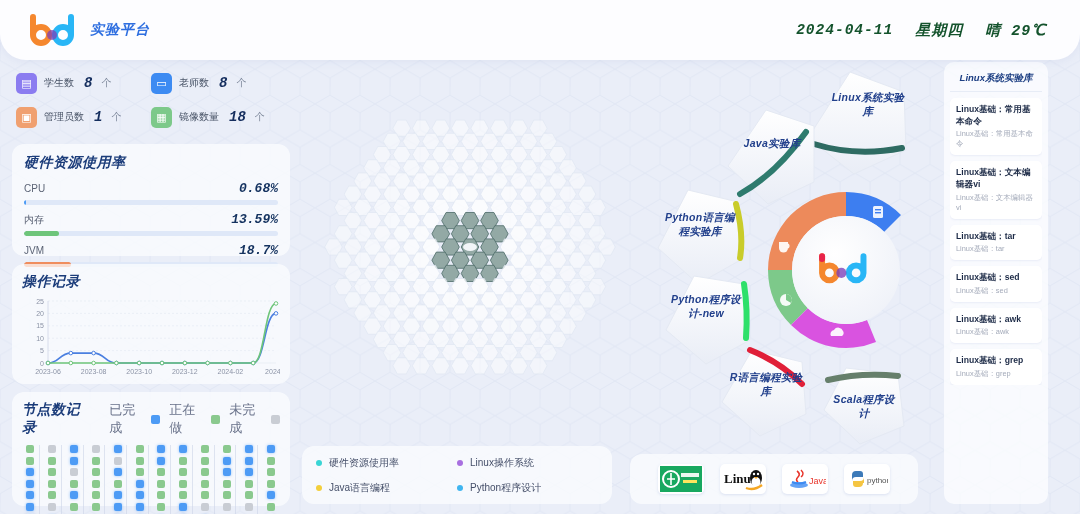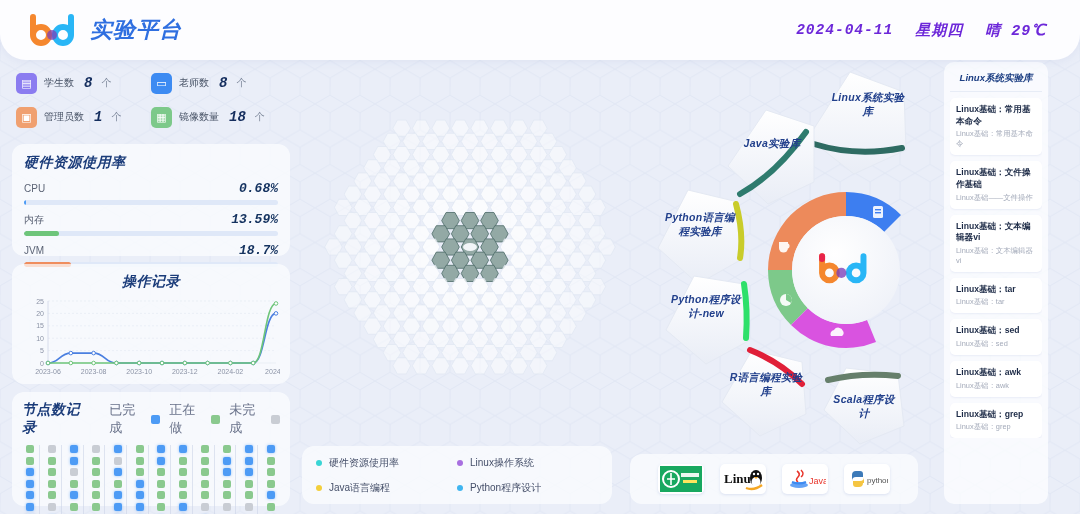--- a/index.html
+++ b/index.html
@@ -32,26 +32,26 @@
     border-bottom-left-radius: 26px;
     border-bottom-right-radius: 26px;
     display: flex; align-items: center; justify-content: space-between;
     padding: 0 34px 0 26px;
     z-index: 6;
     box-shadow: 0 2px 10px rgba(120,140,200,.10);
   }
   .brand { display: flex; align-items: center; gap: 12px; }
   .logo-mark { width: 52px; height: 34px; display: block; }
   .brand-title {
-    font-size: 22px; font-weight: bold; font-style: italic;
+    font-size: 14px; font-weight: bold; font-style: italic;
     color: #2f6fe0; letter-spacing: 1px;
   }
   .header-right {
     display: flex; align-items: center; gap: 22px;
-    color: #6d28d9; font-weight: bold; font-style: italic;
+    color: #14532d; font-weight: bold; font-style: italic;
     font-size: 15px; letter-spacing: 1px;
   }
   .header-right .date { font-family: "Liberation Mono", monospace; font-size: 14.5px; }
   .header-right .temp { font-family: "Liberation Mono", monospace; }
 
   
   .card {
     position: absolute;
     background: rgba(252,253,255,.72);
     border-radius: 12px;
@@ -90,21 +90,21 @@
   .bar-val {
     font-size: 13px; font-weight: bold; font-style: italic; color: #14325f;
     font-family: "Liberation Mono", monospace;
   }
   .bar-track {
     height: 5px; background: #dfe8f8; border-radius: 3px; margin-top: 4px; overflow: hidden;
   }
   .bar-fill { height: 100%; border-radius: 3px; }
 
   
-  .oplog { left: 12px; top: 264px; width: 278px; height: 120px; padding: 9px 10px 4px; text-align: center; }
+  .oplog { left: 12px; top: 264px; width: 278px; height: 120px; padding: 9px 10px 4px; }
   .oplog .panel-title { margin-bottom: 2px; }
   .chart-wrap { position: relative; width: 258px; height: 88px; }
   .chart-wrap svg { width: 258px; height: 88px; display: block; }
   .tick { font-size: 7px; fill: #8b93a6; font-family: "Liberation Sans", sans-serif; }
 
   
   .nodes { left: 12px; top: 392px; width: 278px; height: 114px; padding: 9px 10px 6px; }
   .nodes-head { display: flex; align-items: center; justify-content: space-between; gap: 15px; }
   .node-legend { display: flex; gap: 9px; align-items: center; }
   .nl { display: flex; align-items: center; gap: 3px; font-size: 7.5px; color: #6b7policy; }
@@ -826,24 +826,20 @@
 </div>
 
 <div class="rightpanel">
   <div class="rp-title">Linux系统实验库</div>
   <div class="rp-list" id="rp-list">
       <div class="rp-item">
         <div class="rp-item-title">Linux基础：常用基本命令</div>
         <div class="rp-item-sub">Linux基础：常用基本命令</div>
       </div>
       <div class="rp-item">
-        <div class="rp-item-title">Linux基础：文件操作基础</div>
-        <div class="rp-item-sub">Linux基础——文件操作</div>
-      </div>
-      <div class="rp-item">
         <div class="rp-item-title">Linux基础：文本编辑器vi</div>
         <div class="rp-item-sub">Linux基础：文本编辑器vi</div>
       </div>
       <div class="rp-item">
         <div class="rp-item-title">Linux基础：tar</div>
         <div class="rp-item-sub">Linux基础：tar</div>
       </div>
       <div class="rp-item">
         <div class="rp-item-title">Linux基础：sed</div>
         <div class="rp-item-sub">Linux基础：sed</div>

